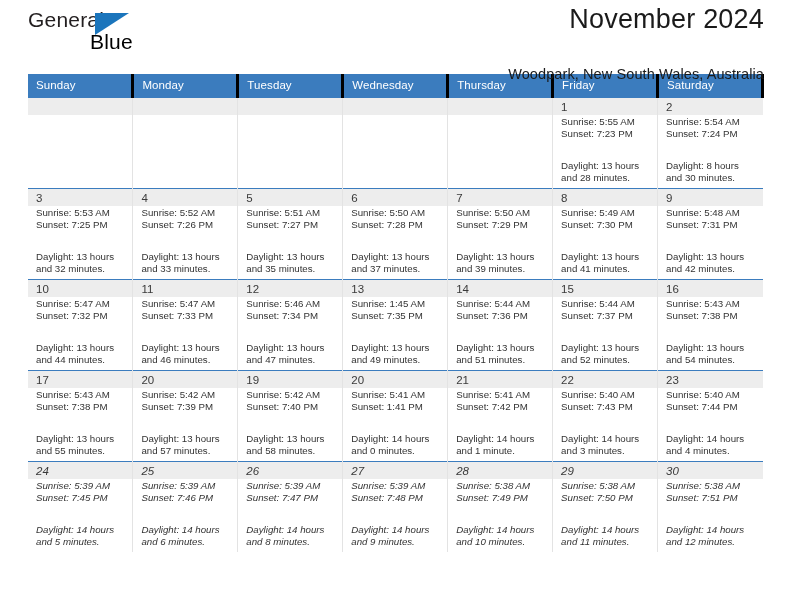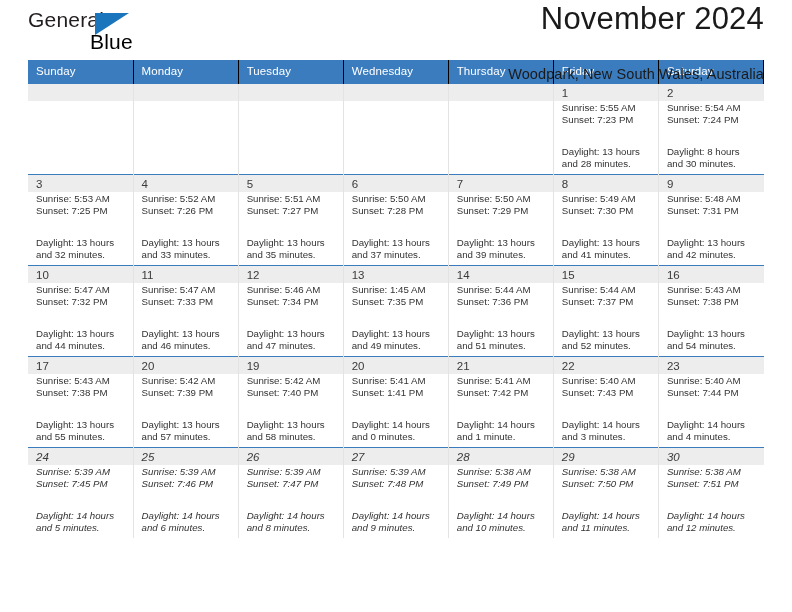--- a/index.html
+++ b/index.html
@@ -18,21 +18,21 @@
     position: relative;
     width: 792px;
     height: 612px;
     box-sizing: border-box;
     padding: 0 28px;
   }
 
   
   .header {
     position: relative;
-    height: 60px;
+    height: 74px;
     display: flex;
     align-items: flex-start;
     justify-content: space-between;
   }
   .logo {
     position: relative;
     margin-top: 8px;
     width: 120px;
     height: 52px;
   }
@@ -61,21 +61,21 @@
     width: 0;
     height: 0;
     border-left: 34px solid #1b75bc;
     border-bottom: 22px solid transparent;
   }
   .title-block {
     text-align: right;
     padding-top: 2px;
   }
   .cal-title {
-    font-size: 31px;
+    font-size: 27px;
     font-weight: normal;
     color: #1a1a1a;
     line-height: 34px;
     letter-spacing: 0.2px;
   }
   .cal-subtitle {
     font-size: 14.5px;
     color: #1a1a1a;
     line-height: 22px;
     margin-top: 27px;
@@ -89,21 +89,21 @@
     table-layout: fixed;
   }
   .calendar th {
     background: #3b7cbe;
     color: #ffffff;
     font-size: 11.5px;
     font-weight: normal;
     text-align: left;
     padding: 5px 0 6px 8px;
     letter-spacing: 0.1px;
-    border-right: 1px solid #000000;
+    border-right: 3px solid #000000;
   }
   .calendar td {
     vertical-align: top;
     height: 90px;
     padding: 0;
     border-top: 1px solid #3b7cbe;
     border-right: 1px solid #e3e3e3;
     background: #ffffff;
   }
   .calendar td:last-child { border-right: none; }

